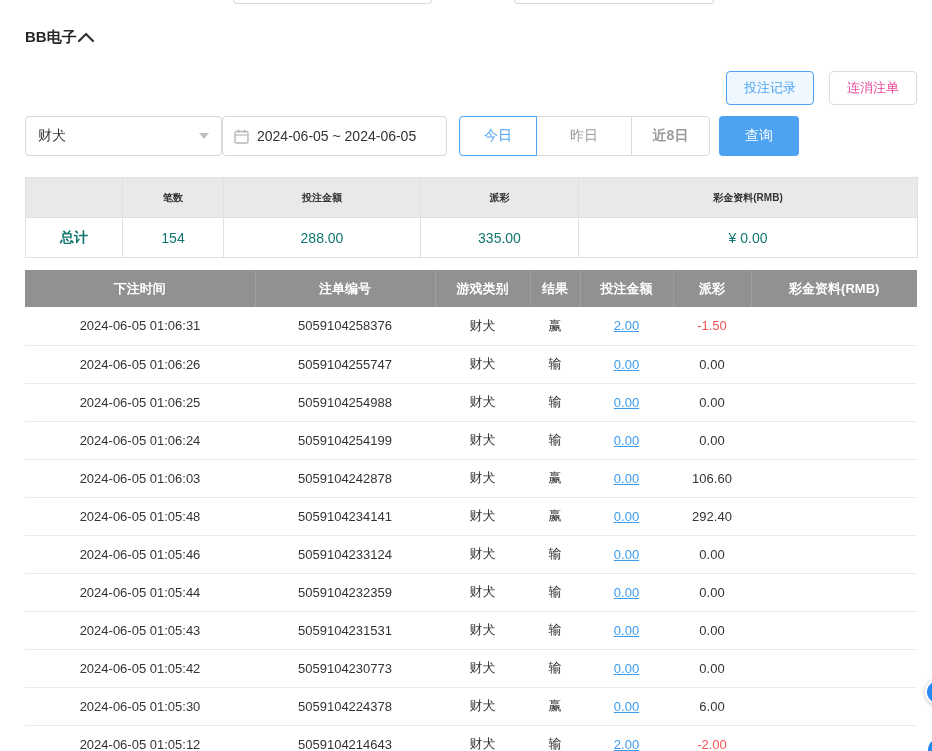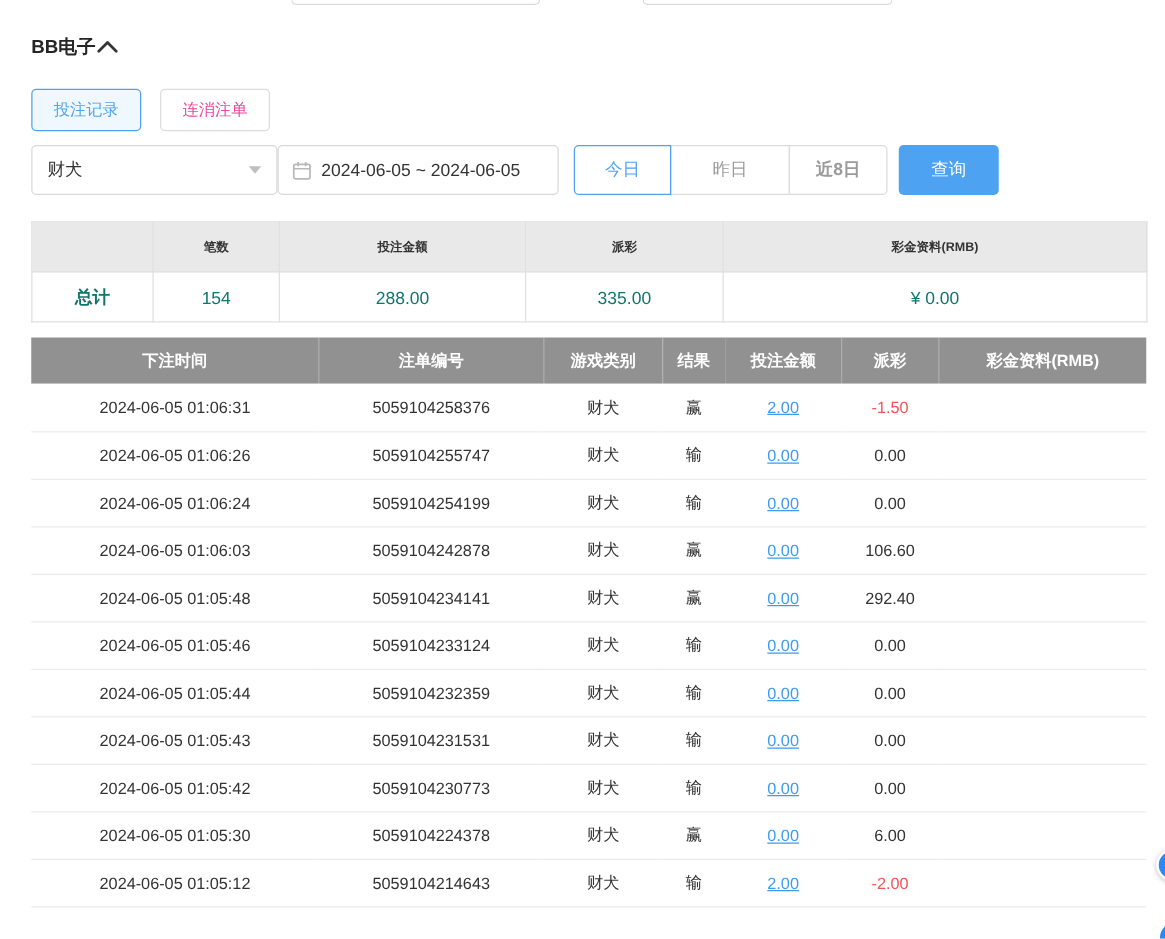--- a/index.html
+++ b/index.html
@@ -22,21 +22,21 @@
   }
   .partial-1 { left: 233px; width: 199px; }
   .partial-2 { left: 514px; width: 200px; }
 
   
   .header-row { display: flex; align-items: center; margin-top: 28px; height: 18px; }
   .page-title { font-size: 15px; font-weight: bold; color: #262626; }
   .collapse-btn { cursor: pointer; display: inline-flex; align-items: center; margin-right: 5px; }
 
   
-  .tabs { display: flex; gap: 15px; margin-top: 25px; }
+  .tabs { display: flex; gap: 15px; margin-top: 25px; justify-content: flex-end; }
   .tab {
     height: 34px; padding: 0 17px; font-size: 13px;
     background: #fff; border: 1px solid #dcdcdc; border-radius: 4px;
     color: #ec4899; cursor: pointer; line-height: 32px;
     font-family: inherit;
   }
   .tab.active {
     color: var(--accent, #4da3f2);
     border-color: var(--accent, #4da3f2);
     background: #f0f8ff;
@@ -220,20 +220,29 @@
           <tr>
             <td>2024-06-05 01:06:26</td>
             <td>5059104255747</td>
             <td>财犬</td>
             <td>输</td>
             <td><a class="amount-link">0.00</a></td>
             <td>0.00</td>
             <td></td>
           </tr>
           <tr>
+            <td>2024-06-05 01:06:25</td>
+            <td>5059104254988</td>
+            <td>财犬</td>
+            <td>输</td>
+            <td><a class="amount-link">0.00</a></td>
+            <td>0.00</td>
+            <td></td>
+          </tr>
+          <tr>
             <td>2024-06-05 01:06:24</td>
             <td>5059104254199</td>
             <td>财犬</td>
             <td>输</td>
             <td><a class="amount-link">0.00</a></td>
             <td>0.00</td>
             <td></td>
           </tr>
           <tr>
             <td>2024-06-05 01:06:03</td>

